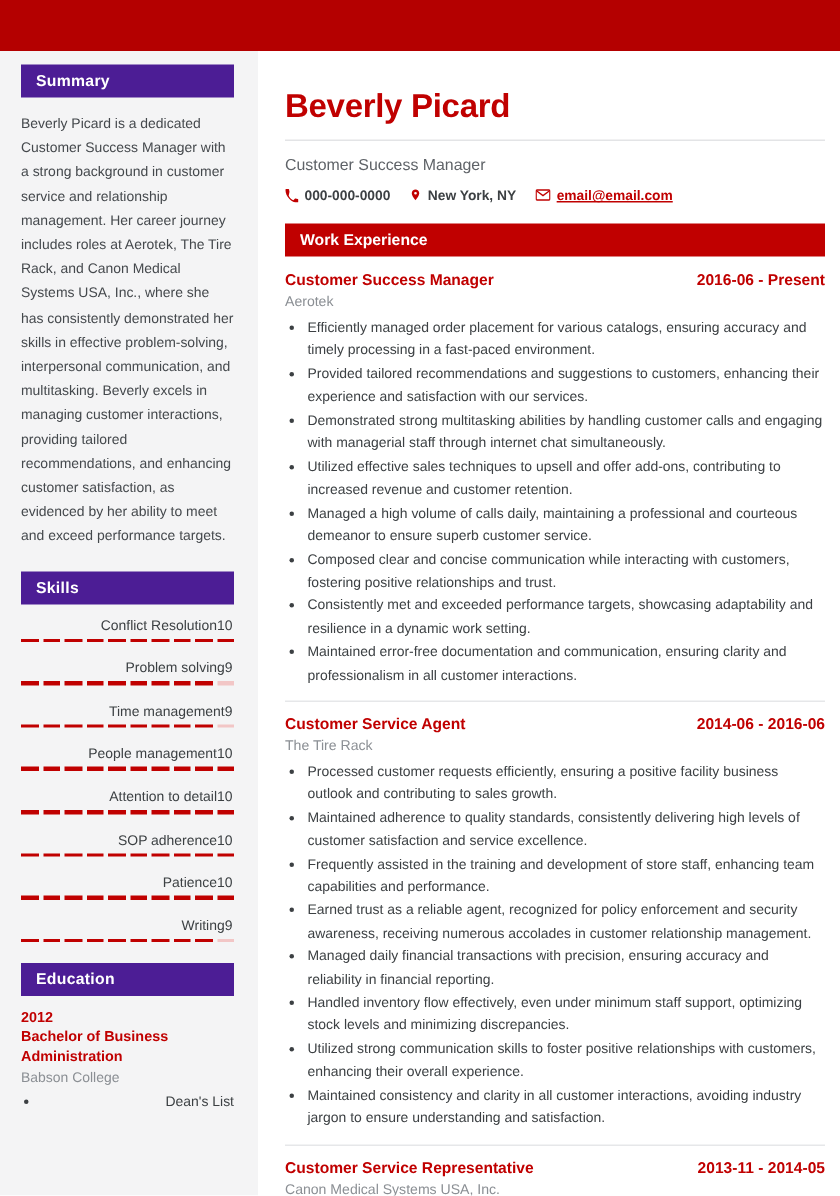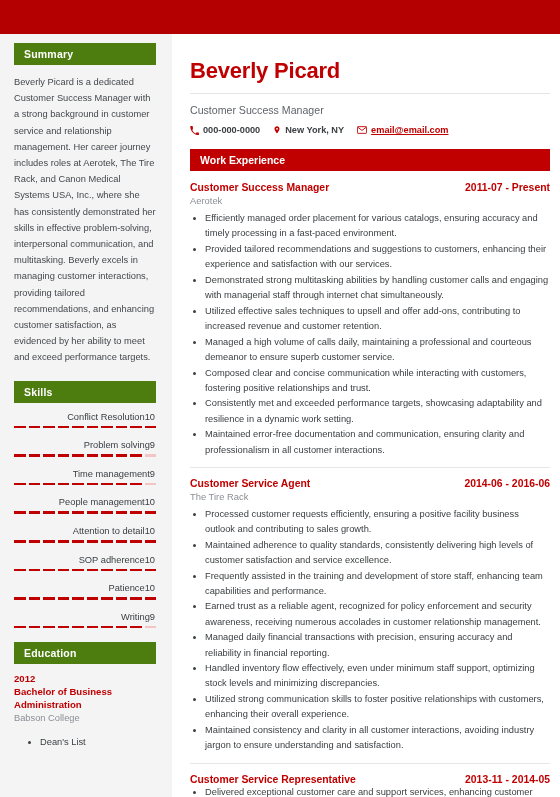--- a/index.html
+++ b/index.html
@@ -36,21 +36,21 @@
     width: 172px;
     min-width: 172px;
     background: #f4f4f5;
     padding: 0;
     box-sizing: border-box;
   }
   .sidebar-inner {
     padding: 9px 16px 0 14px;
   }
   .sec-head {
-    background: #4d7c0f;
+    background: #4c1d95;
     color: #ffffff;
     font-size: 10.5px;
     font-weight: bold;
     letter-spacing: .2px;
     padding: 5px 0 5px 10px;
     margin-bottom: 9px;
     box-sizing: border-box;
   }
   .sec-head.skills { margin-top: 15px; }
   .sec-head.edu { margin-top: 14px; }
@@ -97,22 +97,23 @@
     font-size: 9.6px;
     line-height: 12.5px;
     margin-bottom: 2px;
   }
   .edu-school {
     color: #8b8f94;
     font-size: 9.3px;
     margin-bottom: 4px;
   }
   .edu-list {
-    margin: 12px;
+    margin: 0;
     padding-left: 14px;
+    text-align: right;
   }
   .edu-list li {
     font-size: 9.3px;
     line-height: 14px;
     color: #3c4043;
   }
   
   .main {
     flex: 1 1 auto;
     background: #ffffff;
@@ -418,21 +419,21 @@
           <span class="contact-link">email@email.com</span>
         </span>
       </div>
 
       <div class="exp-head">Work Experience</div>
 
       <div id="jobs-list">
           <div class="job">
             <div class="job-row">
               <span class="job-pos">Customer Success Manager</span>
-              <span class="job-date">2011-07 - Present</span>
+              <span class="job-date">2016-06 - Present</span>
             </div>
             <div class="job-comp">Aerotek</div>
             <ul class="bullets">
               <li>Efficiently managed order placement for various catalogs, ensuring accuracy and timely processing in a fast-paced environment.</li>
               <li>Provided tailored recommendations and suggestions to customers, enhancing their experience and satisfaction with our services.</li>
               <li>Demonstrated strong multitasking abilities by handling customer calls and engaging with managerial staff through internet chat simultaneously.</li>
               <li>Utilized effective sales techniques to upsell and offer add-ons, contributing to increased revenue and customer retention.</li>
               <li>Managed a high volume of calls daily, maintaining a professional and courteous demeanor to ensure superb customer service.</li>
               <li>Composed clear and concise communication while interacting with customers, fostering positive relationships and trust.</li>
               <li>Consistently met and exceeded performance targets, showcasing adaptability and resilience in a dynamic work setting.</li>
@@ -456,20 +457,21 @@
               <li>Utilized strong communication skills to foster positive relationships with customers, enhancing their overall experience.</li>
               <li>Maintained consistency and clarity in all customer interactions, avoiding industry jargon to ensure understanding and satisfaction.</li>
             </ul>
           </div>
           <div class="job-sep"></div>
           <div class="job">
             <div class="job-row">
               <span class="job-pos">Customer Service Representative</span>
               <span class="job-date">2013-11 - 2014-05</span>
             </div>
+            <div class="job-comp">Canon Medical Systems USA, Inc.</div>
             <ul class="bullets">
               <li>Delivered exceptional customer care and support services, enhancing customer satisfaction and loyalty through effective communication and problem-solving skills.</li>
             </ul>
           </div>
         </div>
 
     </main>
   </div>
 </div>
 

